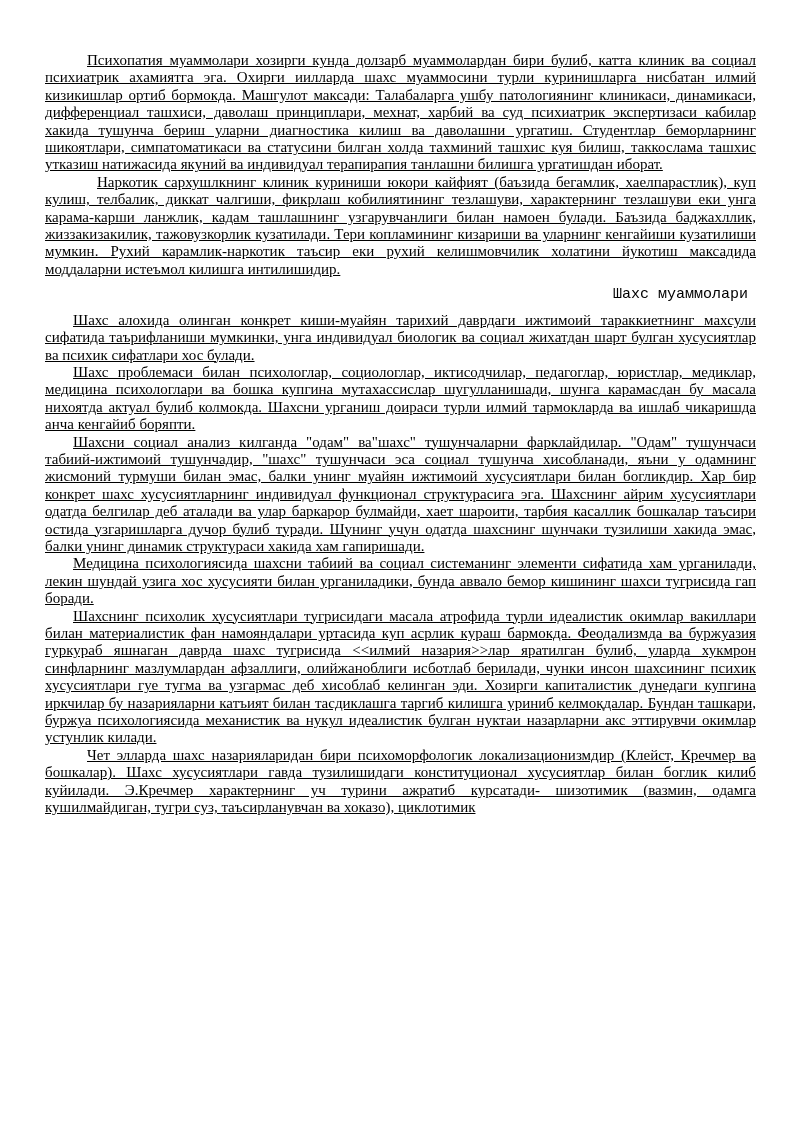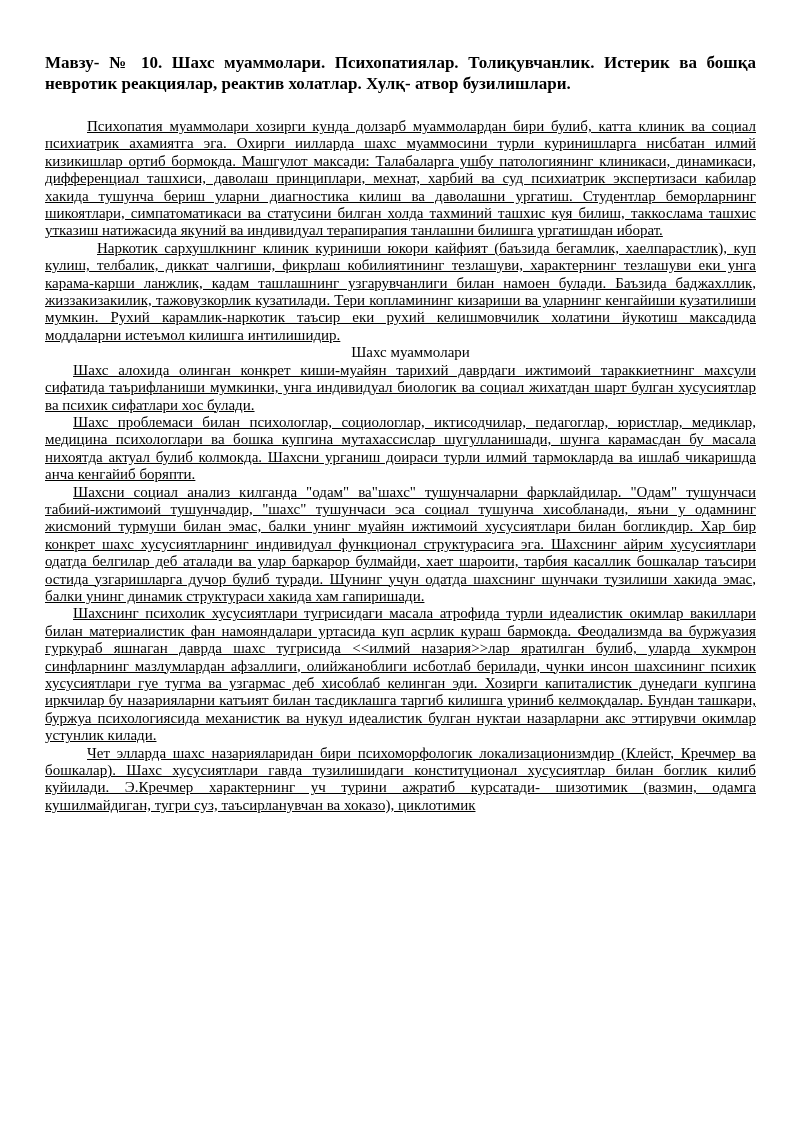--- a/index.html
+++ b/index.html
@@ -30,43 +30,44 @@
     margin: 0;
     text-align: justify;
     text-decoration: underline;
   }
   .in-42 { text-indent: 42px; }
   .in-52 { text-indent: 52px; }
   .in-28 { text-indent: 28px; }
   .section-line {
     font-size: 15px;
     line-height: 17.4px;
-    margin: 0;
+    margin: 8px;
     text-indent: 20px;
-    text-align: center;
+    text-align: right;
+    font-family: Liberation Mono, monospace;
   }
 </style>
 </head>
 <body>
 
 <div class="page">
 
-  <h1 class="doc-title">Мавзу- № 10.   Шахс муаммолари. Психопатиялар. Толиқувчанлик. Истерик ва бошқа невротик реакциялар, реактив холатлар.  Хулқ- атвор бузилишлари.</h1>
 
   <p class="para in-42">Психопатия  муаммолари  хозирги кунда долзарб муаммолардан бири булиб, катта клиник ва социал психиатрик ахамиятга эга. Охирги иилларда шахс муаммосини турли куринишларга нисбатан  илмий  кизикишлар  ортиб  бормокда.  Машгулот  максади:  Талабаларга  ушбу патологиянинг клиникаси, динамикаси, дифференциал ташхиси, даволаш принциплари, мехнат, харбий ва суд психиатрик экспертизаси кабилар хакида тушунча бериш уларни диагностика килиш ва даволашни ургатиш. Студентлар беморларнинг шикоятлари, симпатоматикаси ва статусини билган холда тахминий ташхис куя билиш, таккослама ташхис утказиш натижасида якуний ва индивидуал терапирапия танлашни билишга ургатишдан иборат.</p>
 
   <p class="para in-52">Наркотик  сархушлкнинг  клиник    куриниши    юкори    кайфият  (баъзида  бегамлик, хаелпарастлик), куп кулиш, телбалик, диккат чалгиши,  фикрлаш кобилиятининг  тезлашуви, характернинг тезлашуви  еки  унга карама-карши ланжлик,  кадам ташлашнинг  узгарувчанлиги билан намоен булади. Баъзида баджахллик, жиззакизакилик, тажовузкорлик кузатилади. Тери копламининг кизариши ва уларнинг кенгайиши кузатилиши мумкин.  Рухий  карамлик-наркотик таъсир еки рухий келишмовчилик холатини йукотиш максадида моддаларни истеъмол килишга интилишидир.</p>
 
 
   <p class="section-line">Шахс муаммолари</p>
 
   <p class="para in-28">Шахс алохида  олинган конкрет киши-муайян тарихий даврдаги ижтимоий тараккиетнинг махсули  сифатида  таърифланиши мумкинки,  унга  индивидуал биологик ва социал жихатдан шарт булган хусусиятлар ва психик сифатлари хос булади.</p>
 
   <p class="para in-28">Шахс проблемаси билан психологлар,  социологлар,  иктисодчилар, педагоглар, юристлар, медиклар, медицина психологлари ва бошка купгина мутахассислар шугулланишади, шунга карамасдан бу масала нихоятда актуал  булиб  колмокда.  Шахсни урганиш  доираси  турли илмий тармокларда ва ишлаб чикаришда анча кенгайиб боряпти.</p>
 
   <p class="para in-28">Шахсни социал  анализ килганда "одам" ва"шахс" тушунчаларни фарклайдилар.  "Одам" тушунчаси табиий-ижтимоий тушунчадир, "шахс" тушунчаси эса социал тушунча хисобланади, яъни у одамнинг жисмоний турмуши билан эмас,  балки унинг  муайян ижтимоий хусусиятлари билан  богликдир.    Хар  бир  конкрет  шахс  хусусиятларнинг    индивидуал    функционал структурасига  эга. Шахснинг  айрим  хусусиятлари одатда белгилар деб аталади ва улар баркарор  булмайди, хает шароити, тарбия касаллик  бошкалар   таъсири  остида  узгаришларга дучор булиб туради.  Шунинг учун одатда шахснинг шунчаки  тузилиши  хакида  эмас,  балки унинг динамик структураси хакида хам гапиришади.</p>
 
+  <p class="para in-28">Медицина  психологиясида шахсни табиий ва социал  системанинг элементи сифатида хам урганилади,   лекин шундай узига хос хусусияти билан урганиладики,   бунда аввало бемор кишининг шахси тугрисида гап боради.</p>
 
   <p class="para in-28">Шахснинг психолик хусусиятлари тугрисидаги масала атрофида  турли идеалистик окимлар вакиллари  билан  материалистик  фан  намояндалари  уртасида  куп  асрлик  кураш  бармокда. Феодализмда   ва   буржуазия  гуркураб  яшнаган  даврда  шахс  тугрисида  &lt;&lt;илмий назария&gt;&gt;лар яратилган  булиб,    уларда  хукмрон    синфларнинг  мазлумлардан  афзаллиги,    олийжаноблиги исботлаб  берилади,  чунки  инсон  шахсининг  психик  хусусиятлари  гуе  тугма  ва  узгармас  деб хисоблаб  келинган  эди.  Хозирги  капиталистик  дунедаги  купгина  иркчилар  бу  назарияларни катъият   билан    тасдиклашга  таргиб  килишга  уриниб  келмоқдалар.    Бундан  ташкари,  буржуа психологиясида  механистик  ва  нукул  идеалистик    булган  нуктаи  назарларни  акс  эттирувчи окимлар устунлик килади.</p>
 
   <p class="para in-42">Чет элларда  шахс  назарияларидан   бири   психоморфологик  локализационизмдир  (Клейст, Кречмер  ва  бошкалар).  Шахс  хусусиятлари  гавда  тузилишидаги  конституционал  хусусиятлар билан   боглик   килиб   куйилади.   Э.Кречмер   характернинг   уч   турини   ажратиб   курсатади- шизотимик  (вазмин,  одамга  кушилмайдиган,  тугри  суз,  таъсирланувчан  ва  хоказо),   циклотимик</p>
 
 </div>
 
 </body></html>

